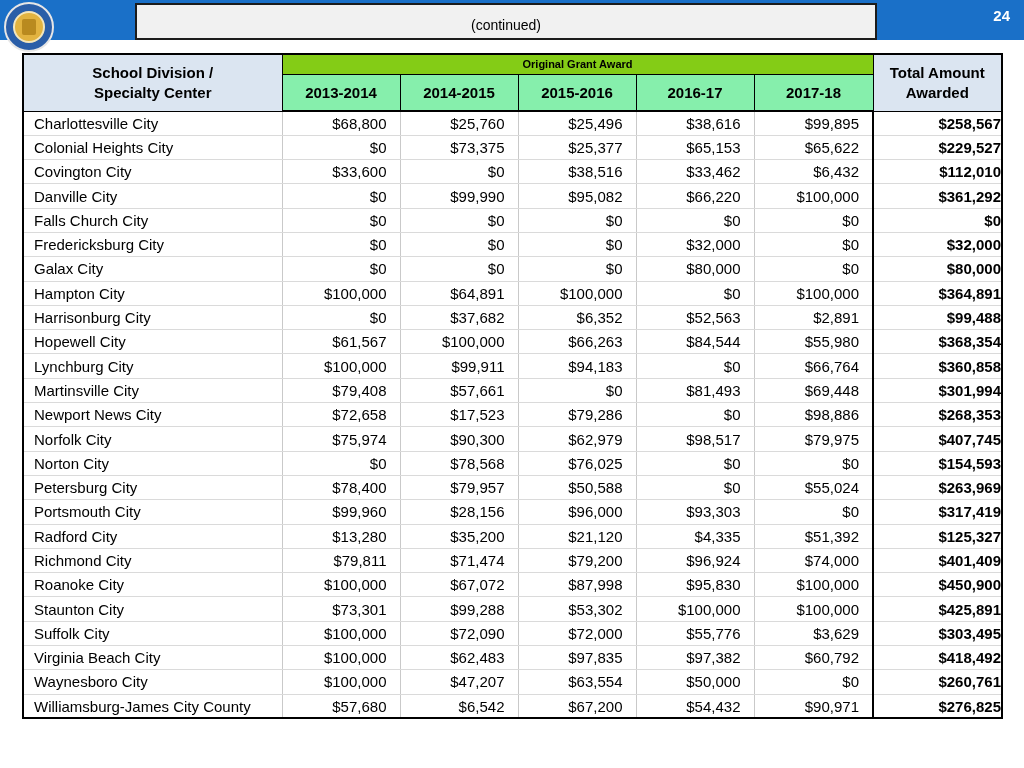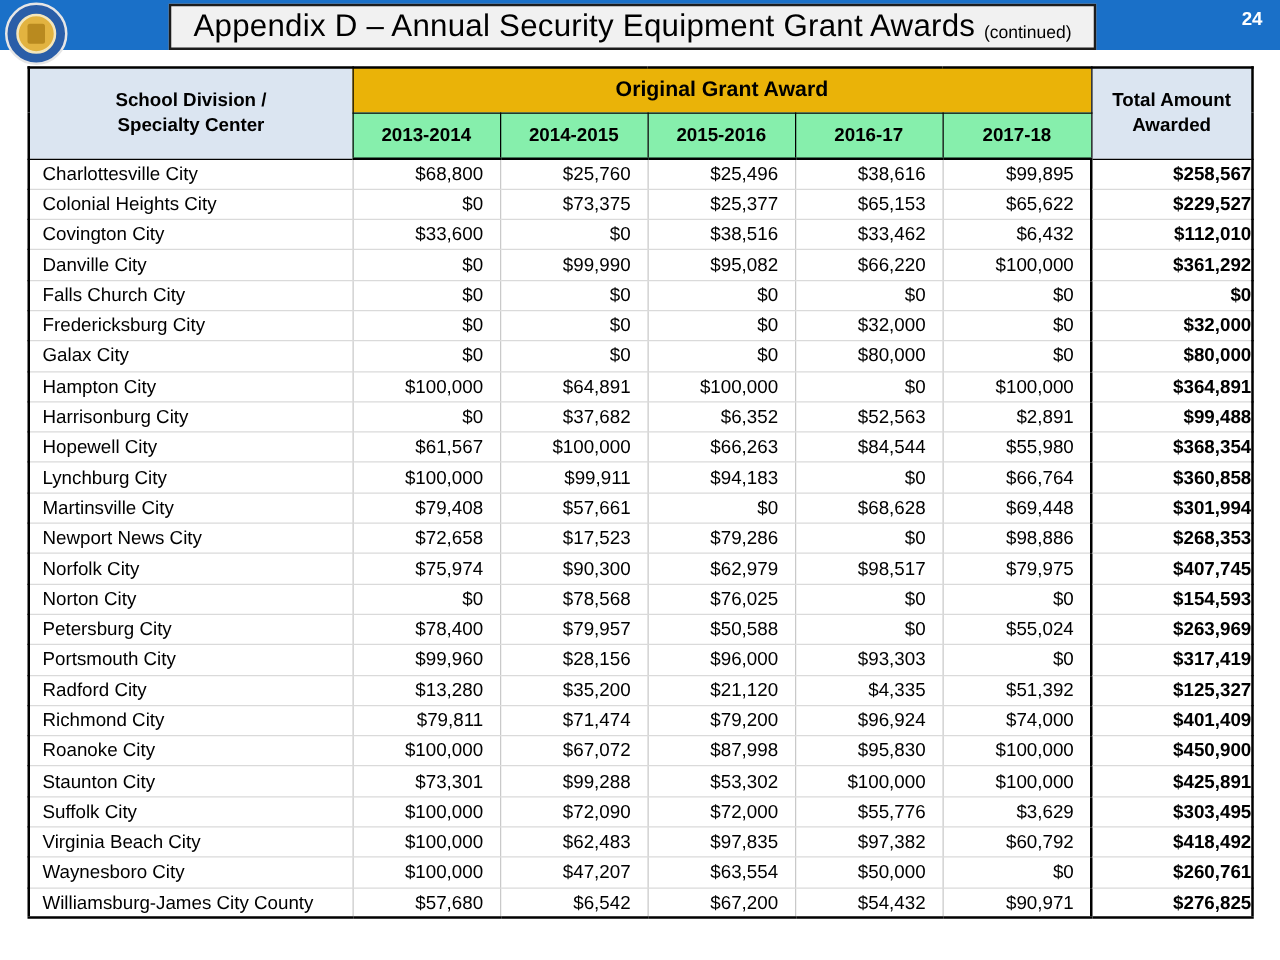--- a/index.html
+++ b/index.html
@@ -54,21 +54,21 @@
     width:979px;
     border-collapse:collapse;
     table-layout:fixed;
     border:2px solid #000;
   }
   .grant th {
     color:#000; font-weight:bold; font-size:15px;
     border:1px solid #000;
   }
   .grant th.name-hdr, .grant th.total-hdr { background:#dbe5f1; }
-  .grant th.group-hdr { background:#eab308; height:36px; font-size:17px; }
+  .grant th.group-hdr { background:#84cc16; height:20px; font-size:11px; }
   .grant th.year-hdr { background:#86efac; height:37px; }
   .grant th.name-hdr { line-height:20px; }
   .grant th.total-hdr { line-height:20px; }
   .grant tbody td {
     height:24.3px;
     font-size:15px;
     color:#000;
     border-right:1px solid #c9c9c9;
     border-bottom:1px solid #dadada;
     white-space:nowrap; overflow:hidden;
@@ -85,21 +85,20 @@
 
 <div class="banner"></div>
 
 <div class="seal">
   <div class="seal-inner">
     <div class="seal-core"></div>
   </div>
 </div>
 
 <div class="title-box">
-  <span class="title-main">Appendix D – Annual Security Equipment Grant Awards</span>
   <span class="title-cont">(continued)</span>
 </div>
 
 <div class="page-num">24</div>
 
 <table class="grant">
   <colgroup>
     <col style="width:259px">
     <col style="width:118px">
     <col style="width:118px">
@@ -226,21 +225,21 @@
         <td class="val">$94,183</td>
         <td class="val">$0</td>
         <td class="val">$66,764</td>
         <td class="val total">$360,858</td>
       </tr>
       <tr>
         <td class="name">Martinsville City</td>
         <td class="val">$79,408</td>
         <td class="val">$57,661</td>
         <td class="val">$0</td>
-        <td class="val">$68,628</td>
+        <td class="val">$81,493</td>
         <td class="val">$69,448</td>
         <td class="val total">$301,994</td>
       </tr>
       <tr>
         <td class="name">Newport News City</td>
         <td class="val">$72,658</td>
         <td class="val">$17,523</td>
         <td class="val">$79,286</td>
         <td class="val">$0</td>
         <td class="val">$98,886</td>

